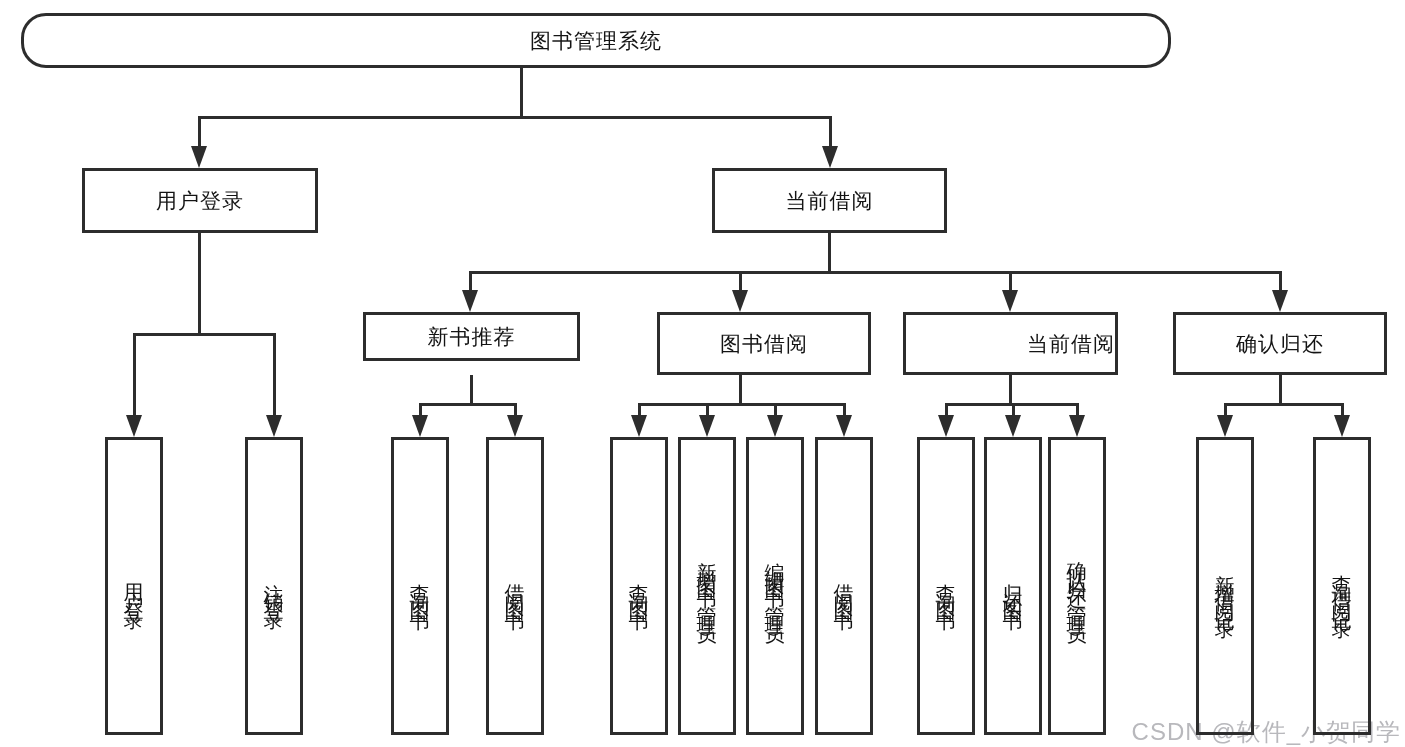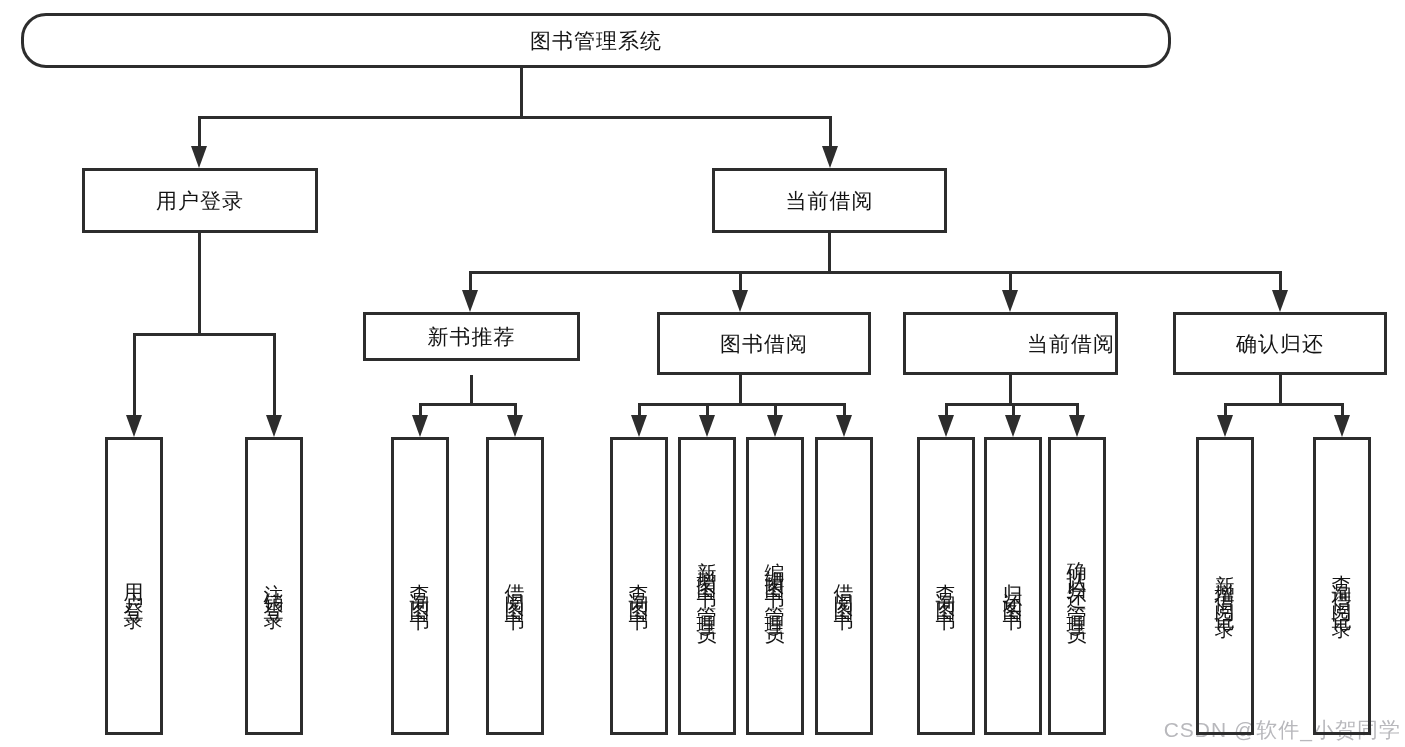--- a/index.html
+++ b/index.html
@@ -55,21 +55,21 @@
     height: 0;
     border-left: 8px solid transparent;
     border-right: 8px solid transparent;
     border-top: 22px solid #2d2d2d;
     z-index: 2;
   }
   .watermark {
     position: absolute;
     right: 4px;
     top: 716px;
-    font-size: 21px;
+    font-size: 24px;
     color: #b8b8bc;
     letter-spacing: 1px;
     z-index: 1;
     white-space: nowrap;
   }
 </style>
 </head>
 <body>
 
 <div class="canvas">

